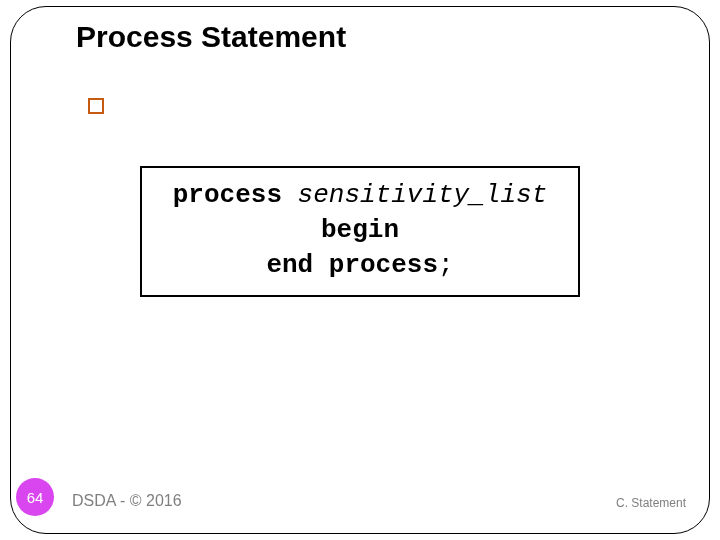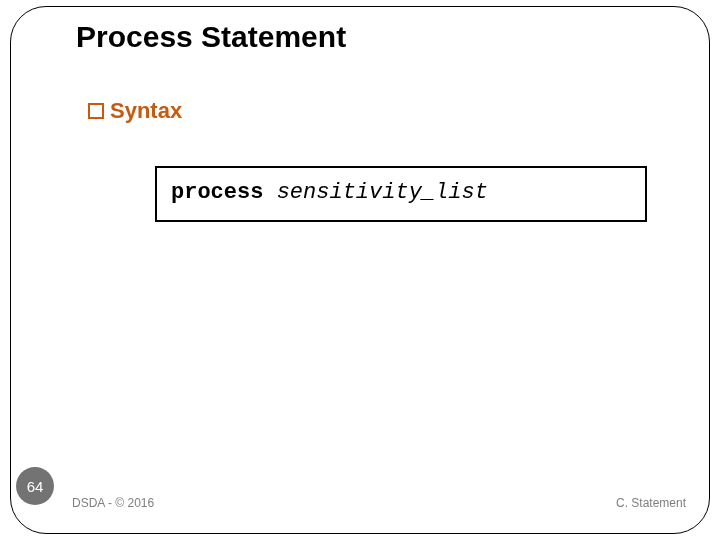--- a/index.html
+++ b/index.html
@@ -1,15 +1,15 @@
 <!DOCTYPE html>
 <html><head>
 <meta charset="utf-8">
 <style>
-  * { margin: 0; padding: 0; box-sizing: border-box; }
+  * { margin: 0; padding: 0; box-sizing: border-box; text-align: center; }
   body {
     width: 720px;
     height: 540px;
     background: #fff;
     font-family: Arial, Helvetica, sans-serif;
     position: relative;
     overflow: hidden;
   }
   .slide-frame {
     position: absolute;
@@ -44,73 +44,74 @@
     display: inline-block;
     flex-shrink: 0;
   }
   .bullet-text {
     font-size: 22px;
     font-weight: bold;
     color: #c55a11;
   }
   .code-box {
     position: absolute;
-    left: 155px;
+    left: 140px;
     top: 166px;
-    width: 492px;
+    width: 440px;
     border: 2px solid #000;
     padding: 10px 14px 12px 14px;
     font-family: "Courier New", Courier, monospace;
-    font-size: 22px;
+    font-size: 26px;
     line-height: 1.35;
     color: #000;
   }
   .code-line { white-space: pre; }
   .kw { font-weight: bold; font-style: normal; }
   .it { font-style: italic; }
   .page-badge {
     position: absolute;
     left: 16px;
-    bottom: 35px;
+    bottom: 24px;
     width: 38px;
     height: 38px;
     border-radius: 50%;
-    background: #737373;
+    background: #d946ef;
     color: #fff;
     font-size: 15px;
     display: flex;
     align-items: center;
     justify-content: center;
   }
   .footer-left {
     position: absolute;
     left: 72px;
     bottom: 30px;
-    font-size: 12px;
+    font-size: 16px;
     color: #7f7f7f;
   }
   .footer-right {
     position: absolute;
     right: 34px;
     bottom: 30px;
     font-size: 12px;
     color: #7f7f7f;
   }
 </style>
 </head>
 <body>
 
 <div class="slide-frame"></div>
 
 <div class="title">Process Statement</div>
 
 <div class="bullet-row">
   <span class="bullet-box"></span>
-  <span class="bullet-text">Syntax</span>
 </div>
 
 <div class="code-box">
   <div class="code-line"><span class="kw">process </span><span class="it">sensitivity_list</span></div>
+  <div class="code-line kw">begin</div>
+  <div class="code-line"><span class="kw">end process</span><span>;</span></div>
 </div>
 
 <div class="page-badge">64</div>
 <div class="footer-left">DSDA - © 2016</div>
 <div class="footer-right">C. Statement</div>
 
 </body></html>

